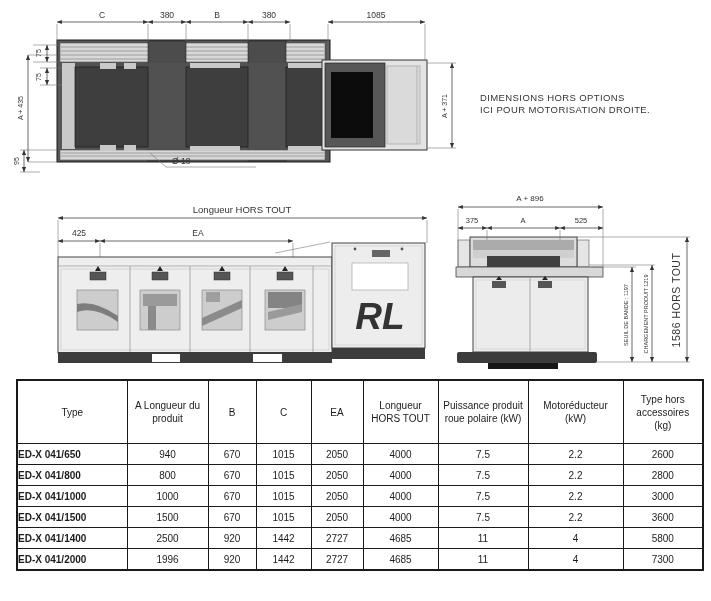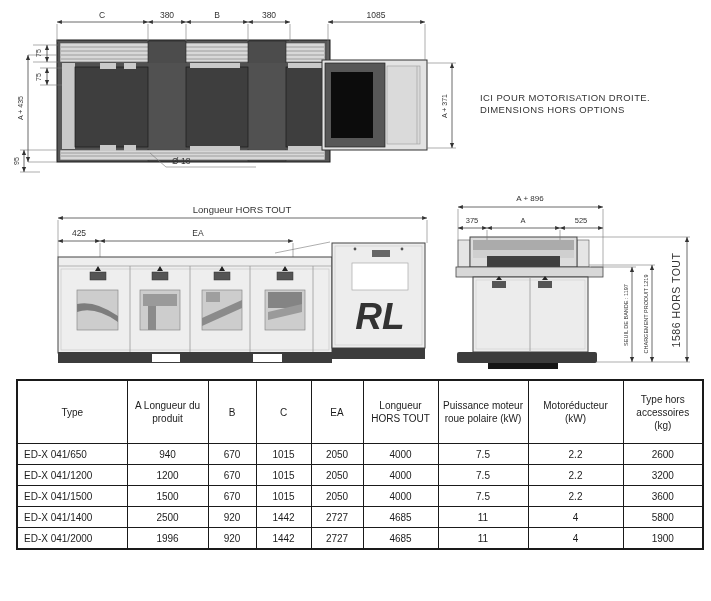--- a/index.html
+++ b/index.html
@@ -15,21 +15,21 @@
     color:#333;letter-spacing:.4px;white-space:nowrap;
   }
   .spec-table{
     position:absolute;left:16px;top:379px;width:686px;
     border-collapse:collapse;table-layout:fixed;
     font-size:10px;color:#1c1c1c;border:2px solid #1a1a1a;
   }
   .spec-table th,.spec-table td{border:1px solid #1a1a1a;overflow:hidden;}
   .spec-table th{height:58px;font-weight:normal;text-align:center;padding:2px 3px;line-height:1.3;}
   .spec-table td{height:20px;text-align:center;padding:0 2px;}
-  .spec-table td.rowlabel{text-align:left;padding-left:6px;}
+  .spec-table td.rowlabel{text-align:left;padding-left:0;font-weight:bold;}
 </style>
 </head>
 <body>
 
 <div class="sheet">
 
   <svg width="711" height="196" viewBox="0 0 711 196" style="position:absolute;left:0;top:0;">
     <defs>
       <marker id="arT" viewBox="0 0 8 8" refX="7" refY="4" markerWidth="7" markerHeight="7" orient="auto-start-reverse">
         <path d="M0,1 L7,4 L0,7 z" fill="#333"></path>
@@ -91,22 +91,22 @@
       <path class="ext" d="M427,63H456 M427,148H456"></path>
       <path class="dim" d="M452,63V148" marker-start="url(#arT)" marker-end="url(#arT)"></path>
       <text x="447" y="106" font-size="7" text-anchor="middle" transform="rotate(-90 447 106)">A + 371</text>
 
       <path class="ext" d="M150,153L166,167 M166,167H256"></path>
       <text x="172" y="164" font-size="8.5">Ø 18</text>
     </g>
   </svg>
 
   <div class="note">
+    <div>DIMENSIONS HORS OPTIONS</div>
     <div>ICI POUR MOTORISATION DROITE.</div>
-    <div>DIMENSIONS HORS OPTIONS</div>
   </div>
 
   <svg width="410" height="175" viewBox="0 0 410 175" style="position:absolute;left:30px;top:200px;">
     <defs>
       <marker id="arS" viewBox="0 0 8 8" refX="7" refY="4" markerWidth="7" markerHeight="7" orient="auto-start-reverse">
         <path d="M0,1 L7,4 L0,7 z" fill="#333"></path>
       </marker>
     </defs>
 
     <g>
@@ -229,47 +229,58 @@
         <col style="width:80px">
     </colgroup>
     <thead>
       <tr>
         <th>Type</th>
         <th>A Longueur du produit</th>
         <th>B</th>
         <th>C</th>
         <th>EA</th>
         <th>Longueur HORS TOUT</th>
-        <th>Puissance moteur roue polaire (kW)</th>
+        <th>Puissance produit roue polaire (kW)</th>
         <th>Motoréducteur (kW)</th>
         <th>Type hors accessoires (kg)</th>
       </tr>
     </thead>
     <tbody>
       <tr>
         <td class="rowlabel">ED-X 041/650</td>
         <td>940</td>
         <td>670</td>
         <td>1015</td>
         <td>2050</td>
         <td>4000</td>
         <td>7.5</td>
         <td>2.2</td>
         <td>2600</td>
       </tr>
       <tr>
-        <td class="rowlabel">ED-X 041/1200</td>
-        <td>1200</td>
+        <td class="rowlabel">ED-X 041/800</td>
+        <td>800</td>
         <td>670</td>
         <td>1015</td>
         <td>2050</td>
         <td>4000</td>
         <td>7.5</td>
         <td>2.2</td>
-        <td>3200</td>
+        <td>2800</td>
+      </tr>
+      <tr>
+        <td class="rowlabel">ED-X 041/1000</td>
+        <td>1000</td>
+        <td>670</td>
+        <td>1015</td>
+        <td>2050</td>
+        <td>4000</td>
+        <td>7.5</td>
+        <td>2.2</td>
+        <td>3000</td>
       </tr>
       <tr>
         <td class="rowlabel">ED-X 041/1500</td>
         <td>1500</td>
         <td>670</td>
         <td>1015</td>
         <td>2050</td>
         <td>4000</td>
         <td>7.5</td>
         <td>2.2</td>
@@ -288,18 +299,18 @@
       </tr>
       <tr>
         <td class="rowlabel">ED-X 041/2000</td>
         <td>1996</td>
         <td>920</td>
         <td>1442</td>
         <td>2727</td>
         <td>4685</td>
         <td>11</td>
         <td>4</td>
-        <td>1900</td>
+        <td>7300</td>
       </tr>
     </tbody>
   </table>
 
 </div>
 
 </body></html>

